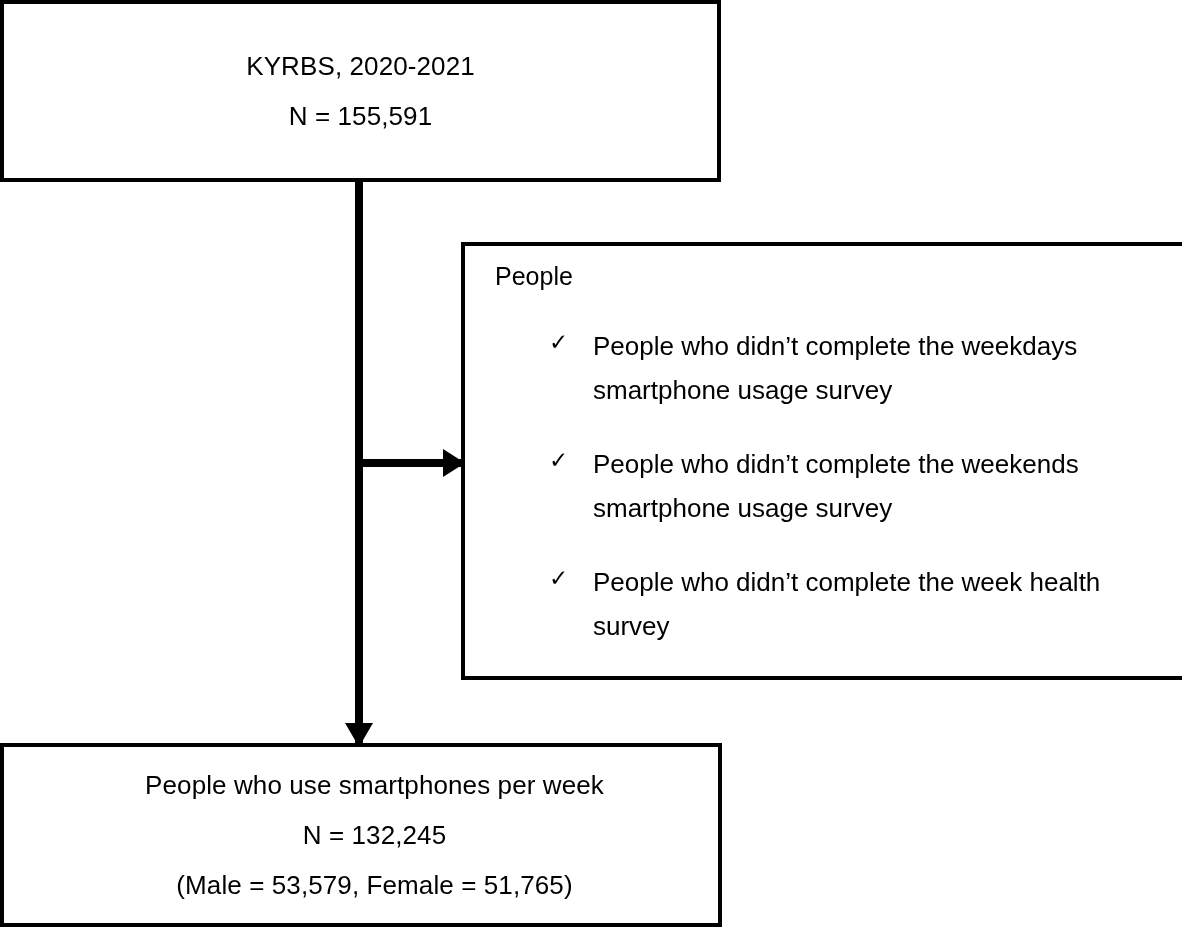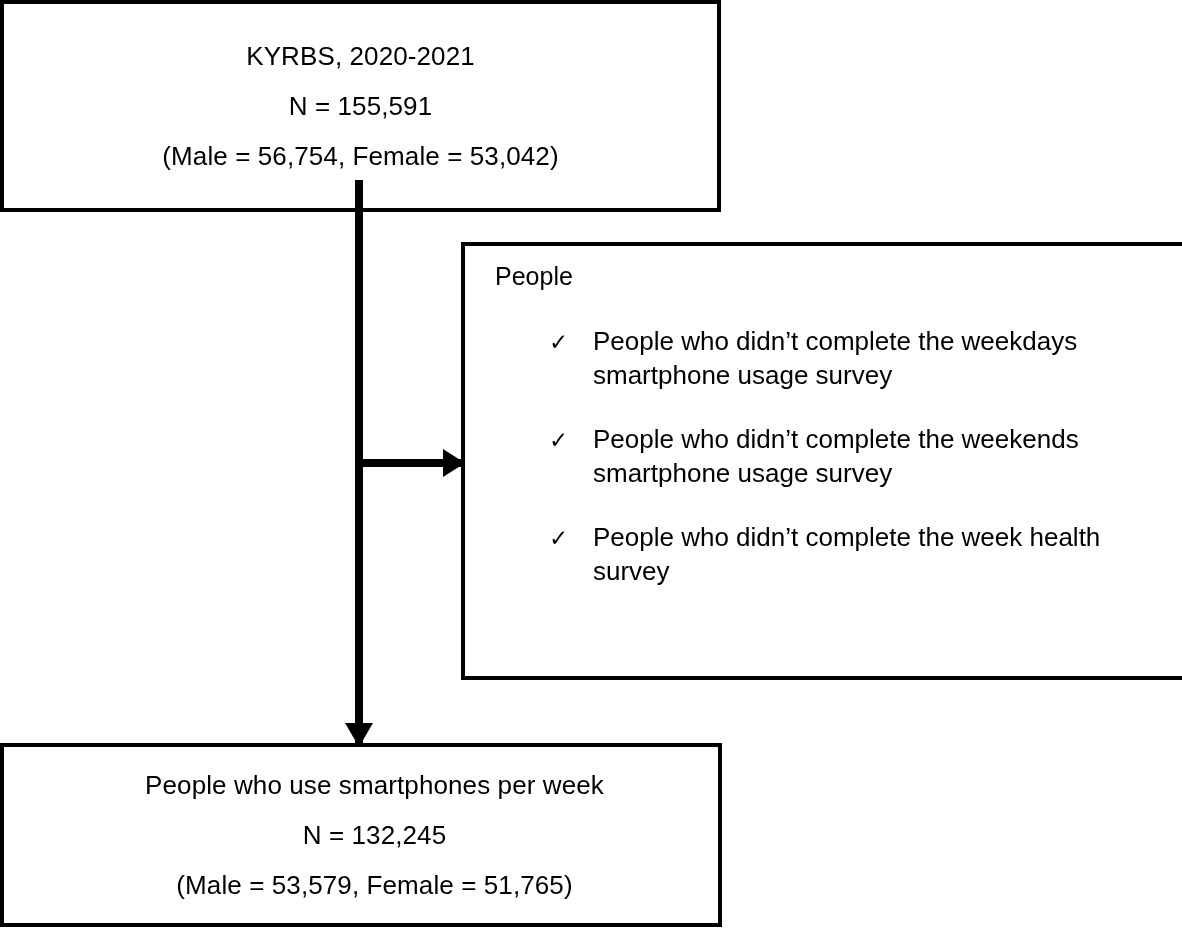--- a/index.html
+++ b/index.html
@@ -25,21 +25,21 @@
     position: absolute;
     box-sizing: border-box;
     background: #ffffff;
     border: 4px solid #000000;
   }
 
   #box-source {
     left: 0px;
     top: 0px;
     width: 721px;
-    height: 212px;
+    height: 182px;
     display: flex;
     flex-direction: column;
     align-items: center;
     justify-content: center;
   }
 
   #box-exclude {
     left: 461px;
     top: 242px;
     width: 725px;
@@ -98,21 +98,21 @@
     width: 44px;
     font-size: 23px;
     line-height: 34px;
     text-align: left;
     padding-top: 1px;
   }
 
   .exclude-text {
     flex: 1 1 auto;
     font-size: 26px;
-    line-height: 34px;
+    line-height: 44px;
   }
 
   .exclude-total {
     position: absolute;
     left: 0;
     right: 0;
     top: 388px;
     text-align: center;
     font-size: 26px;
     line-height: 1.0;
@@ -166,21 +166,20 @@
   }
 </style>
 </head>
 <body>
 
 <div id="canvas">
 
   <div class="flow-box" id="box-source">
     <div class="box-line">KYRBS, 2020-2021</div>
     <div class="box-line">N = 155,591</div>
-    <div class="box-line">(Male = 56,754, Female = 53,042)</div>
   </div>
 
   <div class="connector" id="trunk-vertical"></div>
   <div class="connector" id="branch-horizontal"></div>
   <div class="arrowhead" id="arrow-to-exclude"></div>
   <div class="arrowhead" id="arrow-to-final"></div>
 
   <div class="flow-box" id="box-exclude">
 
     <div class="exclude-title">People</div>

